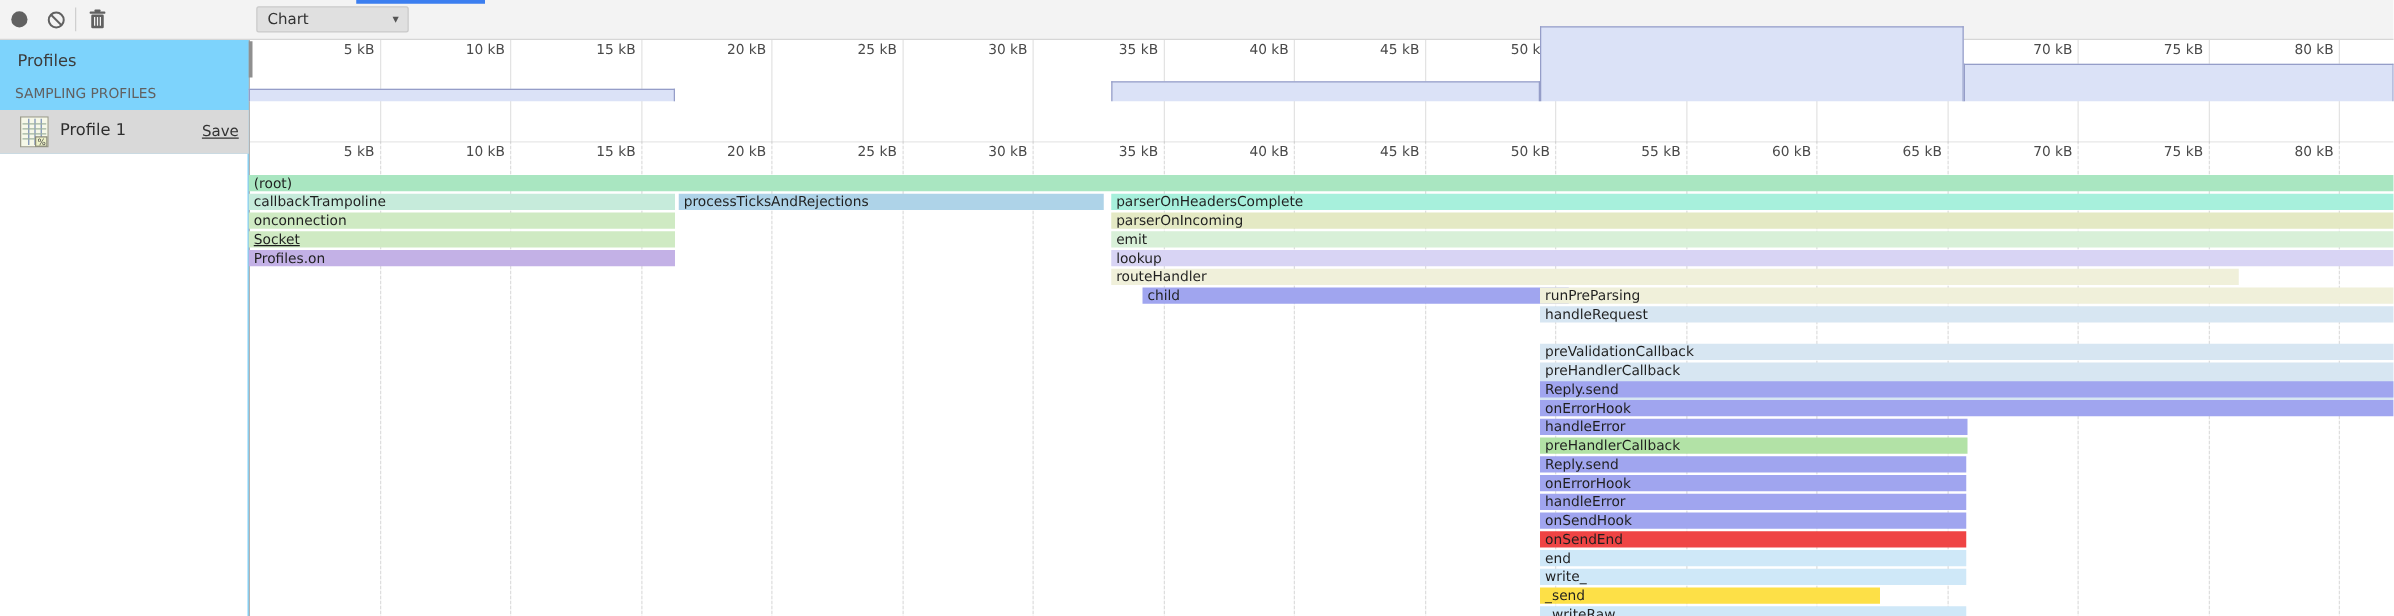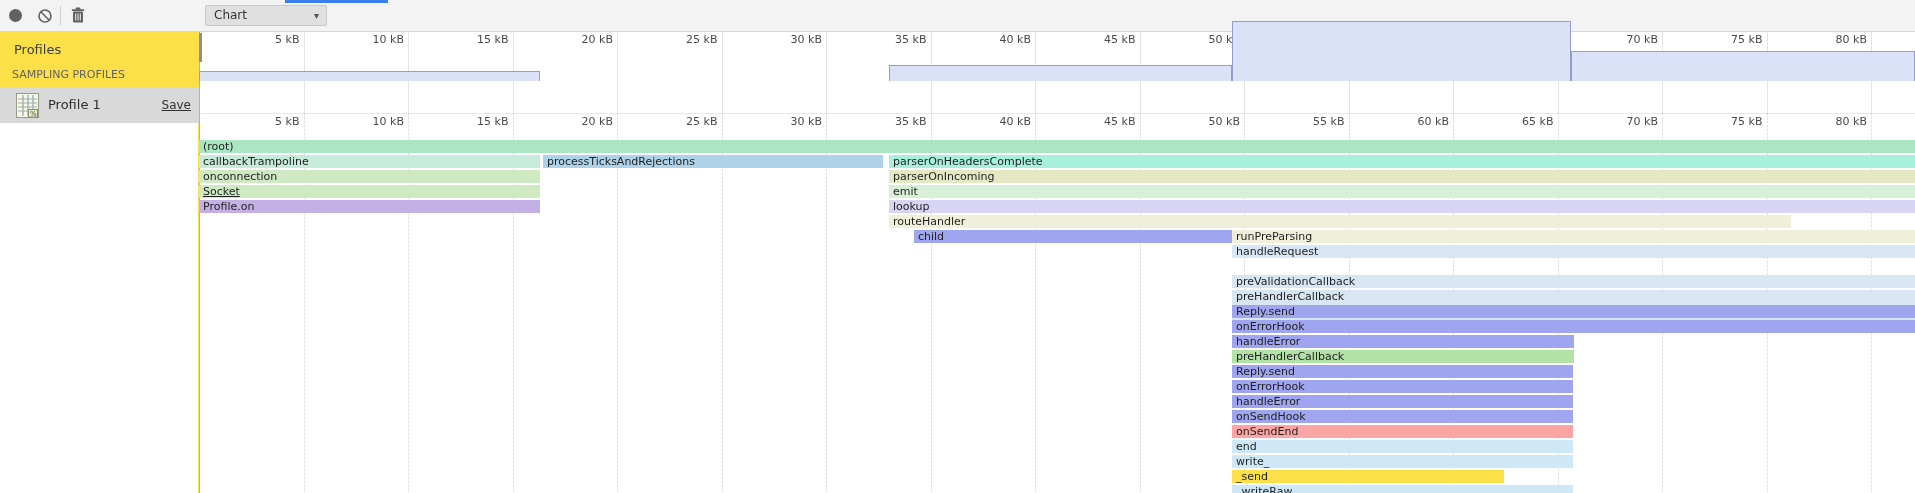--- a/index.html
+++ b/index.html
@@ -12,21 +12,21 @@
   .tb-btn{position:absolute;top:0;width:26px;height:31px;cursor:pointer;}
   .record-dot{position:absolute;left:6px;top:9px;width:13px;height:13px;border-radius:50%;background:#616161;}
   .tb-divider{position:absolute;left:60px;top:6px;width:1px;height:19px;background:#cfcfcf;}
   .view-select{position:absolute;left:205px;top:5px;width:122px;height:21px;background:#e0e0e0;
                border:1px solid #c9c9c9;border-radius:2px;box-sizing:border-box;
                font-size:12px;color:#333;line-height:19px;padding:0 8px;cursor:pointer;}
   .view-select .arrow{position:absolute;right:7px;top:0;font-size:10px;color:#555;line-height:19px;}
   .tab-indicator{position:absolute;left:285px;top:0;width:103px;height:3px;background:#3b7ef0;}
 
   
-  .sidebar{position:absolute;left:0;top:32px;width:200px;height:461px;background:#fde047;
+  .sidebar{position:absolute;left:0;top:32px;width:200px;height:461px;background:#7dd3fc;
            border-right:1px solid #b3b3b3;box-sizing:border-box;}
   .sidebar .lower{position:absolute;left:0;top:91px;right:1px;bottom:0;background:#ffffff;}
   .profiles-title{position:absolute;left:14px;top:10px;font-size:13px;color:#3c3c3c;}
   .section-label{position:absolute;left:12px;top:36px;font-size:11px;color:#616161;}
   .profile-row{position:absolute;left:0;top:56px;width:199px;height:35px;background:#d9d9d9;cursor:pointer;}
   .profile-row .p-name{position:absolute;left:48px;top:9px;font-size:13px;color:#2e2e2e;}
   .profile-row .p-save{position:absolute;right:8px;top:10px;font-size:12px;color:#333;text-decoration:underline;cursor:pointer;}
   .profile-icon{position:absolute;left:16px;top:5px;}
 
   
@@ -186,37 +186,37 @@
       </div>
     <div class="flame" id="flame">
         <div class="bar" style="left: -1px; width: 1715.89px; top: 0px; height: 13px; background: rgb(169, 230, 193);">(root)</div>
         <div class="bar" style="left: -1px; width: 341.088px; top: 15px; height: 13px; background: rgb(198, 235, 219);">callbackTrampoline</div>
         <div class="bar" style="left: 343.014px; width: 340.043px; top: 15px; height: 13px; background: rgb(174, 211, 232);">processTicksAndRejections</div>
         <div class="bar" style="left: 688.909px; width: 1025.98px; top: 15px; height: 13px; background: rgb(167, 240, 220);">parserOnHeadersComplete</div>
         <div class="bar" style="left: -1px; width: 341.088px; top: 30px; height: 13px; background: rgb(207, 234, 195);">onconnection</div>
         <div class="bar" style="left: 688.909px; width: 1025.98px; top: 30px; height: 13px; background: rgb(228, 233, 196);">parserOnIncoming</div>
         <div class="bar" style="left: -1px; width: 341.088px; top: 45px; height: 13px; background: rgb(207, 234, 195); text-decoration: underline;">Socket</div>
         <div class="bar" style="left: 688.909px; width: 1025.98px; top: 45px; height: 13px; background: rgb(216, 240, 216);">emit</div>
-        <div class="bar" style="left: -1px; width: 341.088px; top: 60px; height: 13px; background: rgb(195, 177, 230);">Profile.on</div>
+        <div class="bar" style="left: -1px; width: 341.088px; top: 60px; height: 13px; background: rgb(195, 177, 230);">Profiles.on</div>
         <div class="bar" style="left: 688.909px; width: 1025.98px; top: 60px; height: 13px; background: rgb(216, 212, 244);">lookup</div>
         <div class="bar" style="left: 688.909px; width: 902px; top: 75px; height: 13px; background: rgb(240, 240, 218);">routeHandler</div>
         <div class="bar dotted" style="left: 688.909px; width: 341.088px; top: 90px; height: 13px; background: rgb(160, 165, 239);">child</div>
         <div class="bar" style="left: 1032.09px; width: 682.803px; top: 90px; height: 13px; background: rgb(240, 240, 218);">runPreParsing</div>
         <div class="bar" style="left: 1032.09px; width: 682.803px; top: 105px; height: 13px; background: rgb(215, 230, 242);">handleRequest</div>
         <div class="bar" style="left: 1032.09px; width: 682.803px; top: 135px; height: 13px; background: rgb(215, 230, 242);">preValidationCallback</div>
         <div class="bar" style="left: 1032.09px; width: 682.803px; top: 150px; height: 30px; background: rgb(215, 230, 242);">preHandlerCallback</div>
         <div class="bar" style="left: 1032.09px; width: 682.803px; top: 165px; height: 13px; background: rgb(160, 165, 239);">Reply.send</div>
         <div class="bar" style="left: 1032.09px; width: 682.803px; top: 180px; height: 13px; background: rgb(160, 165, 239);">onErrorHook</div>
         <div class="bar" style="left: 1032.09px; width: 342.133px; top: 195px; height: 13px; background: rgb(160, 165, 239);">handleError</div>
         <div class="bar" style="left: 1032.09px; width: 342.133px; top: 210px; height: 13px; background: rgb(178, 226, 166);">preHandlerCallback</div>
         <div class="bar" style="left: 1032.09px; width: 341.088px; top: 225px; height: 13px; background: rgb(160, 165, 239);">Reply.send</div>
         <div class="bar" style="left: 1032.09px; width: 341.088px; top: 240px; height: 13px; background: rgb(160, 165, 239);">onErrorHook</div>
         <div class="bar" style="left: 1032.09px; width: 341.088px; top: 255px; height: 13px; background: rgb(160, 165, 239);">handleError</div>
         <div class="bar" style="left: 1032.09px; width: 341.088px; top: 270px; height: 13px; background: rgb(160, 165, 239);">onSendHook</div>
-        <div class="bar" style="left: 1032.09px; width: 341.088px; top: 285px; height: 13px; background: #fca5a5;">onSendEnd</div>
+        <div class="bar" style="left: 1032.09px; width: 341.088px; top: 285px; height: 13px; background: #ef4444;">onSendEnd</div>
         <div class="bar" style="left: 1032.09px; width: 341.088px; top: 300px; height: 13px; background: rgb(207, 232, 248);">end</div>
         <div class="bar" style="left: 1032.09px; width: 341.088px; top: 315px; height: 13px; background: rgb(207, 232, 248);">write_</div>
         <div class="bar" style="left: 1032.09px; width: 272px; top: 330px; height: 13px; background: #fde047;">_send</div>
         <div class="bar" style="left: 1032.09px; width: 341.088px; top: 345px; height: 13px; background: rgb(207, 232, 248);">_writeRaw</div>
       </div>
   </div>
 
 </div>
 
 </body></html>

